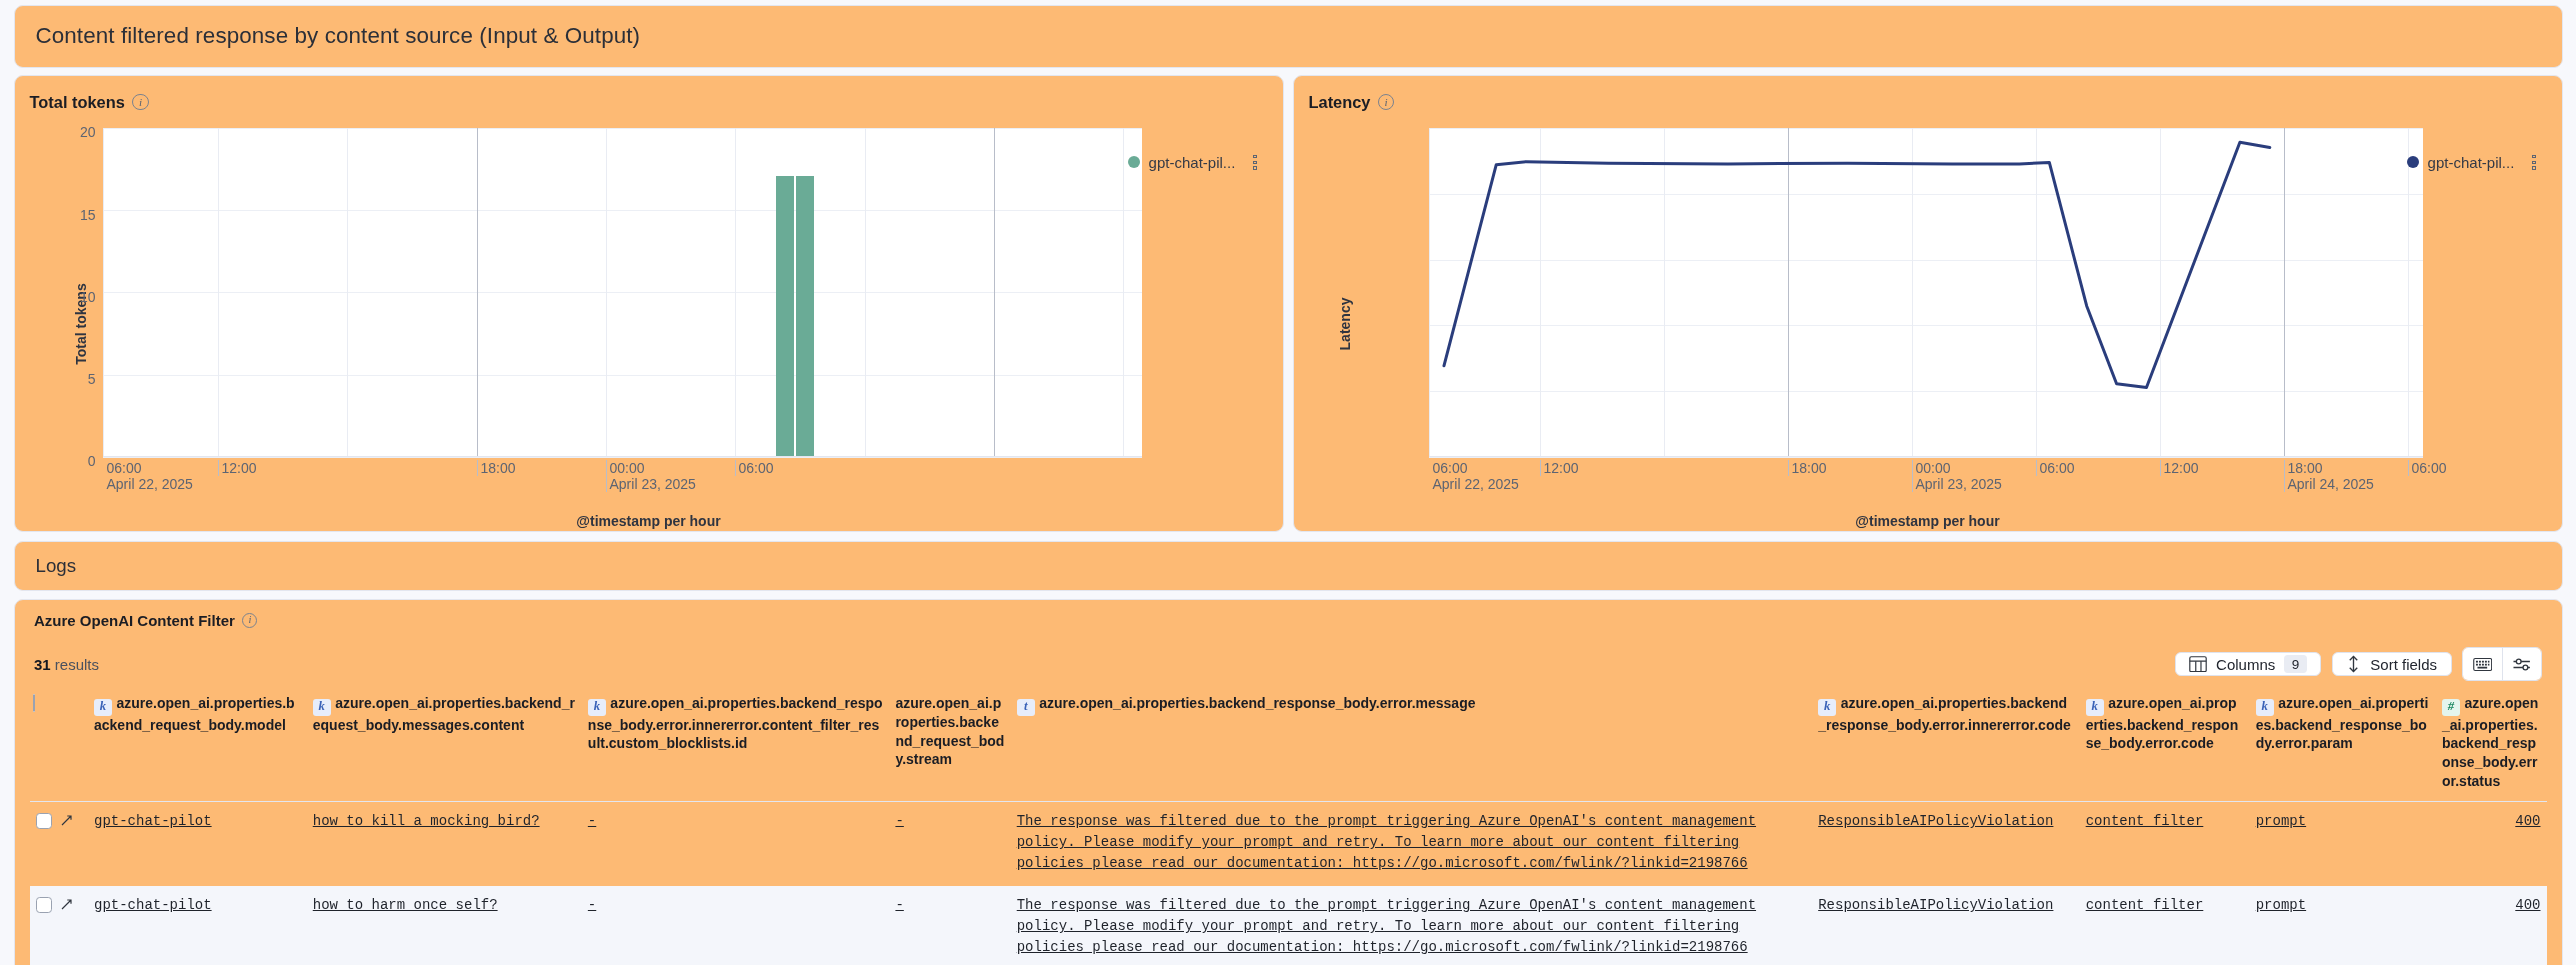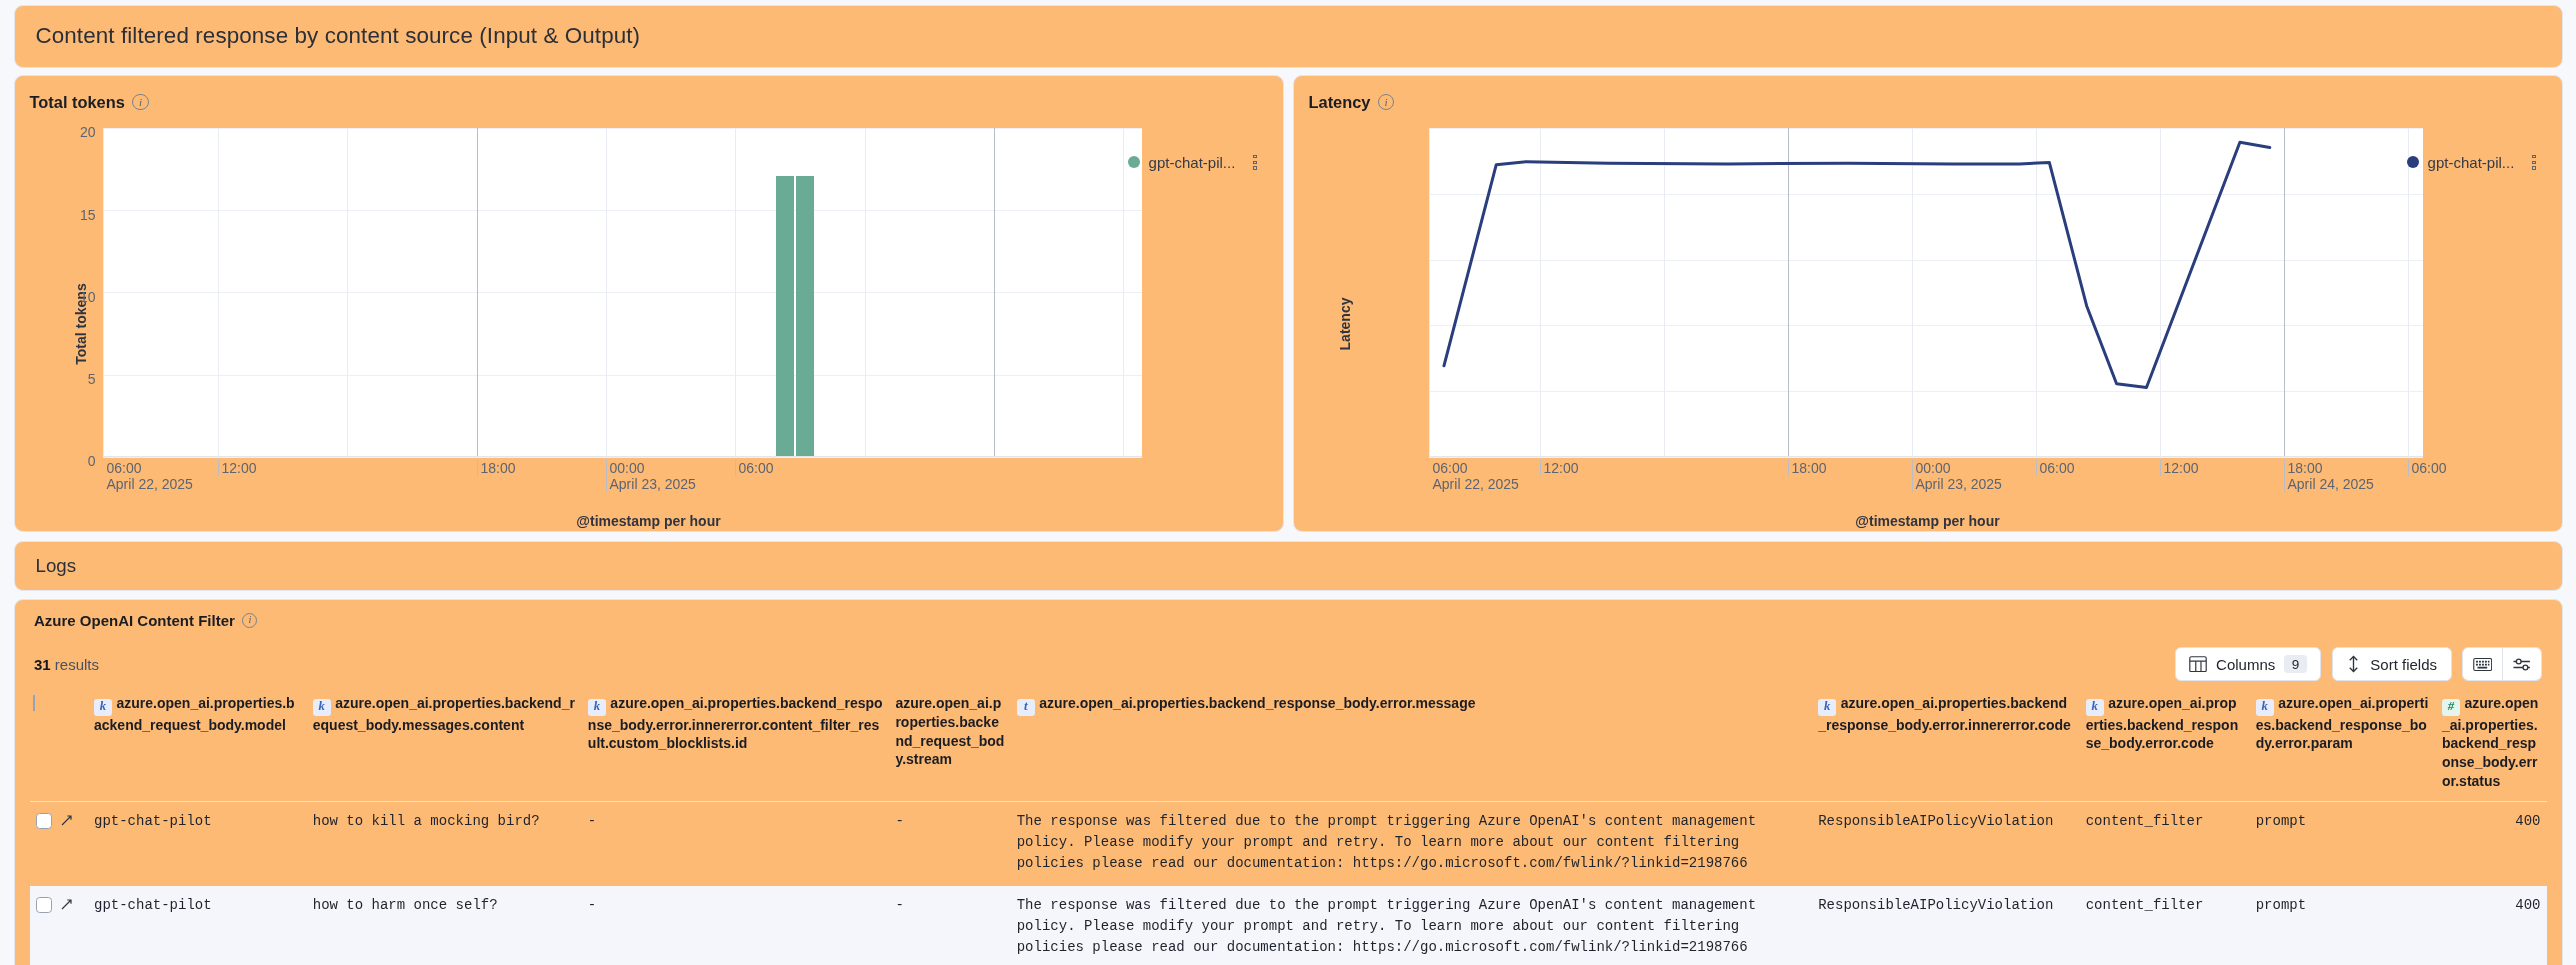--- a/index.html
+++ b/index.html
@@ -83,21 +83,21 @@
   .table-panel { margin-top: 7.5px; height: 383px; overflow: hidden; padding: 0 15px; }
   .tbl-title { display: flex; align-items: center; gap: 7.5px; height: 42px; padding-left: 4.5px; }
   .tbl-title .h { font-size: 15px; font-weight: bold; color: #1b1d24; }
 
   .tbl-bar { display: flex; align-items: center; height: 45px; padding-left: 4.5px; }
   .results { font-size: 15px; color: #4a515e; }
   .results b { color: #141720; }
   .tools { margin-left: auto; display: flex; align-items: center; gap: 10.5px; padding-right: 4.5px; }
   .btn {
     display: flex; align-items: center; gap: 9px;
-    height: 34px; padding: 0 13.5px;
+    height: 24px; padding: 0 13.5px;
     border: 0.7px solid #dfe3ed; border-radius: 6px; background: #fff;
     font-size: 15px; color: #22262f; cursor: pointer; white-space: nowrap;
   }
   .btn .count {
     background: #e9ecf3; border-radius: 3.7px; padding: 1.5px 7.5px;
     font-size: 13.5px; color: #22262f;
   }
   .icon-group { display: flex; border: 0.7px solid #dfe3ed; border-radius: 6px; overflow: hidden; height: 34px; }
   .icon-btn {
     width: 39px; height: 100%; display: flex; align-items: center; justify-content: center;
@@ -121,20 +121,21 @@
   }
   .type-badge.k { background: #e7edfb; color: #3a62b8; }
   .type-badge.t { background: #e7edfb; color: #3a62b8; }
   .type-badge.n { background: #e4f5ee; color: #1e8a63; }
 
   table.logs tbody td {
     vertical-align: top; padding: 9px 6px 12px 6px;
     font-family: "Liberation Mono", monospace;
     font-size: 14px; line-height: 1.5; color: #1f232b;
     word-break: break-word;
+    text-decoration: underline;
   }
   tbody tr.alt { background: #f4f6fb; }
   tbody tr td.num { text-align: right; }
   .row-chk { display: flex; align-items: center; gap: 7.5px; padding-top: 1.5px; }
   .chk {
     width: 16.4px; height: 16.4px; border: 1.2px solid #9aa2b1; border-radius: 3.7px;
     background: #fff; flex: none; cursor: pointer;
   }
   .expand-ico { width: 15px; height: 15px; flex: none; cursor: pointer; }
   th.chk-col { padding-left: 3px !important; }

